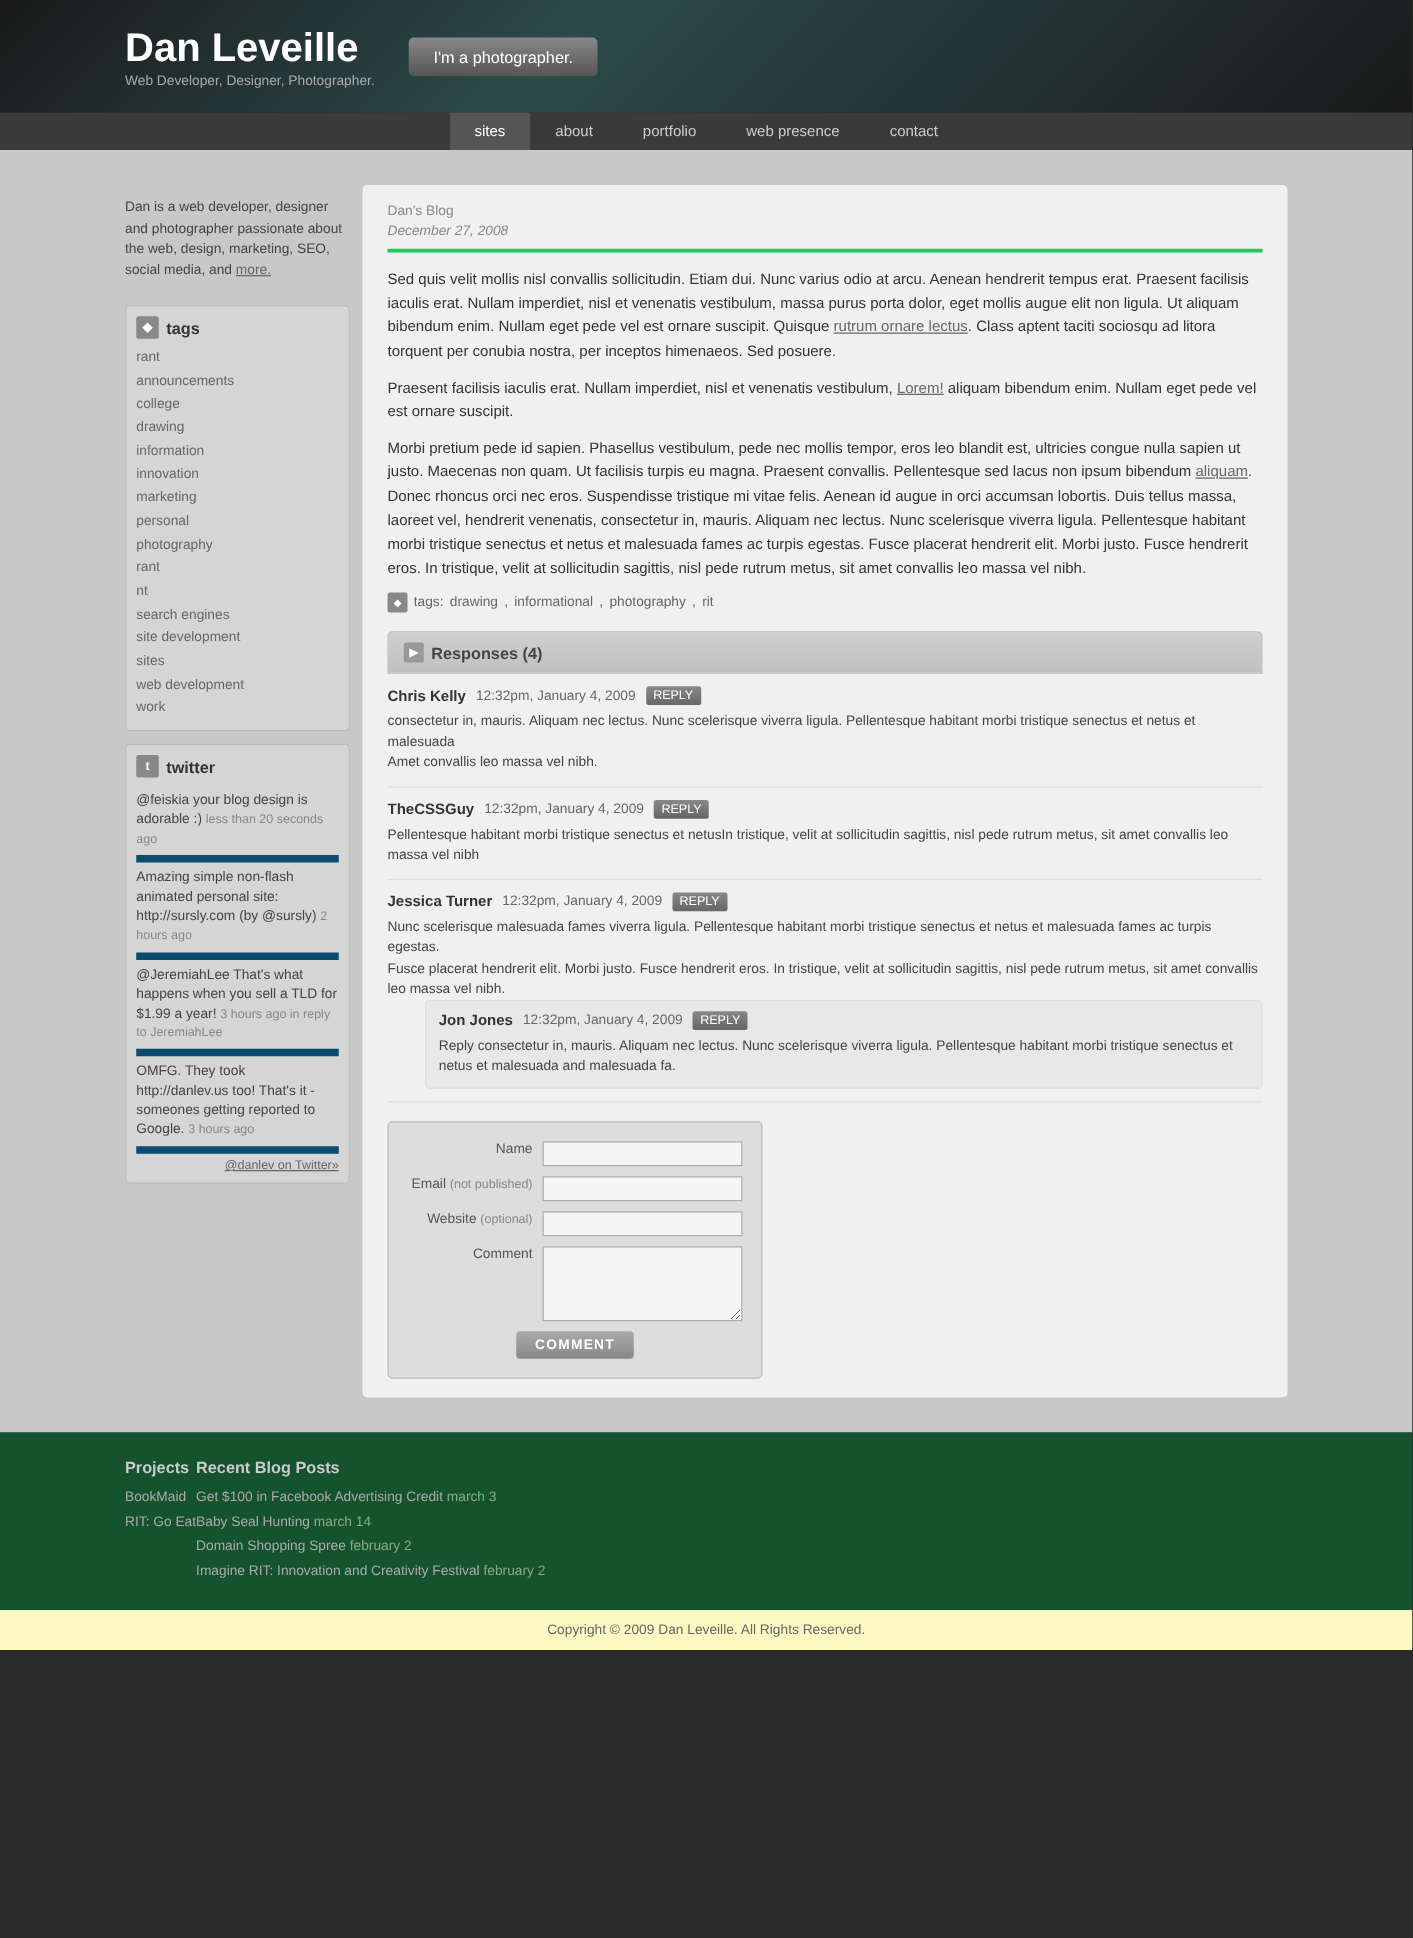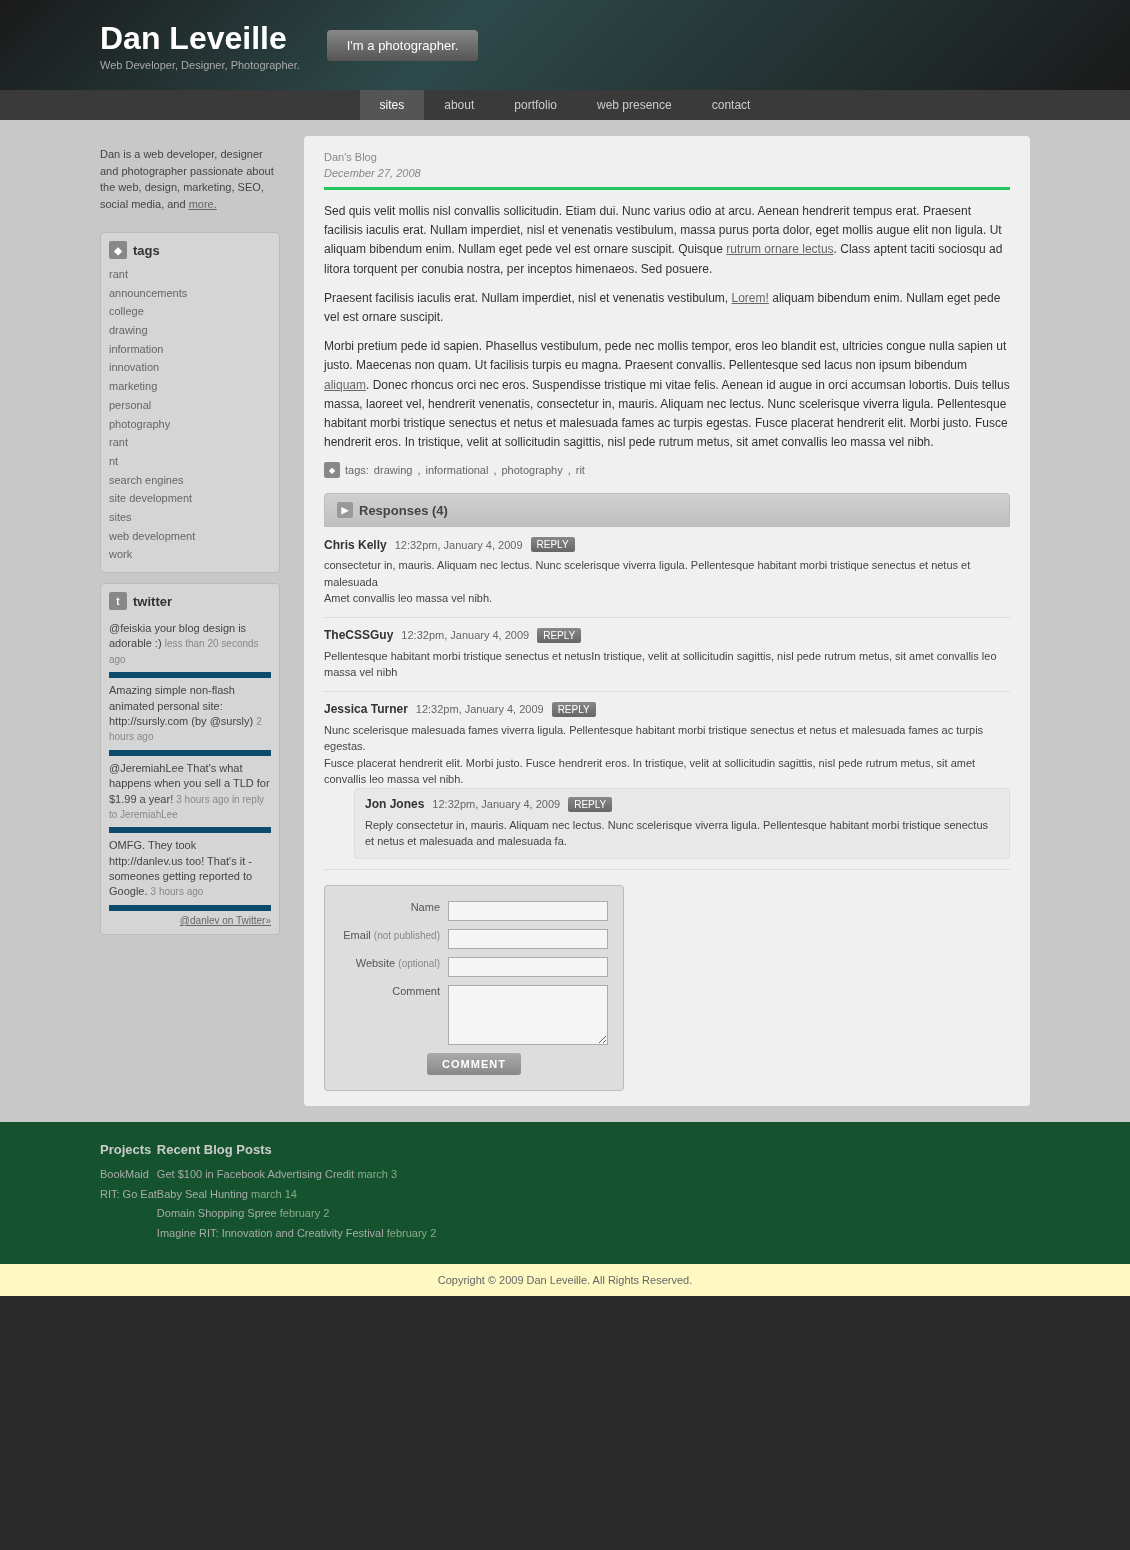--- a/index.html
+++ b/index.html
@@ -39,22 +39,22 @@
       padding: 8px 20px;
       display: block;
       font-size: 12px;
     }
     #nav a:hover, #nav a.active { color: #fff; background: #555; }
 
     
     #main {
       background: #c8c8c8;
       display: flex;
-      padding: 16px 100px;
-      gap: 24px;
+      padding: 28px 100px;
+      gap: 10px;
       min-height: 900px;
     }
 
     
     #sidebar {
       width: 180px;
       flex-shrink: 0;
     }
     .sidebar-intro {
       color: #444;

